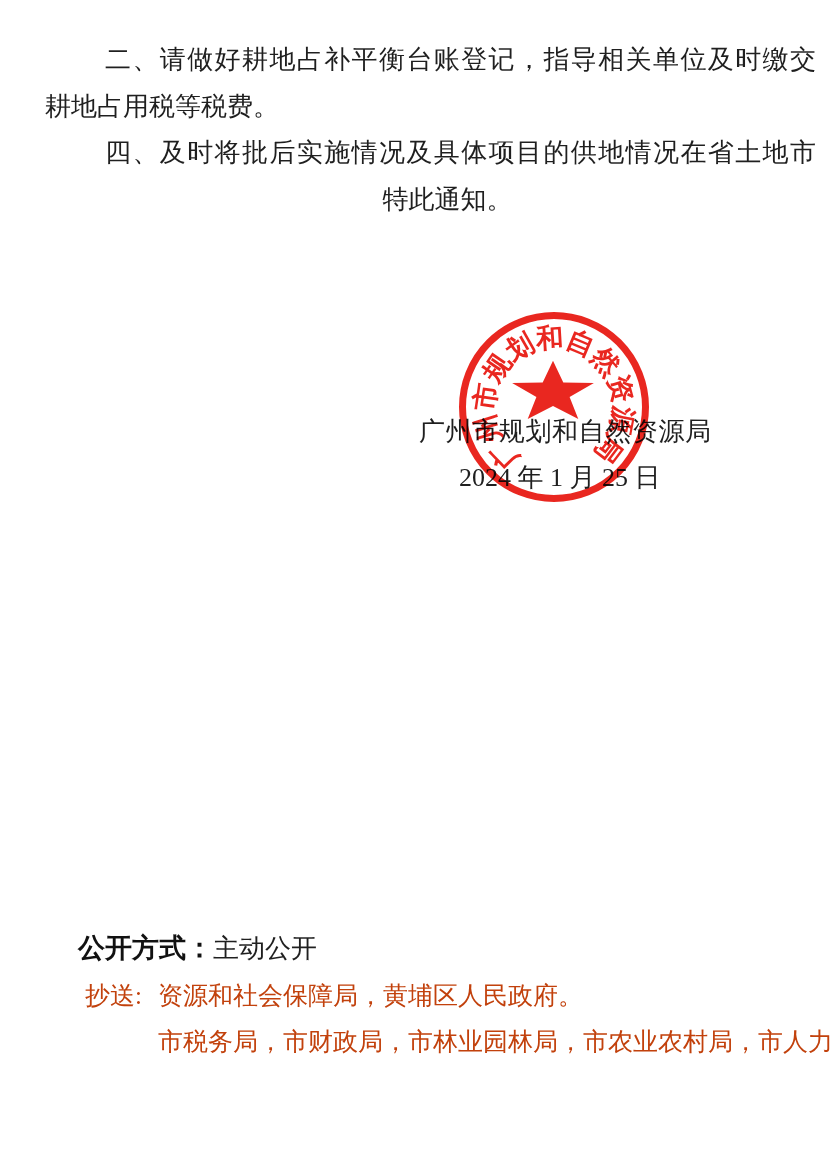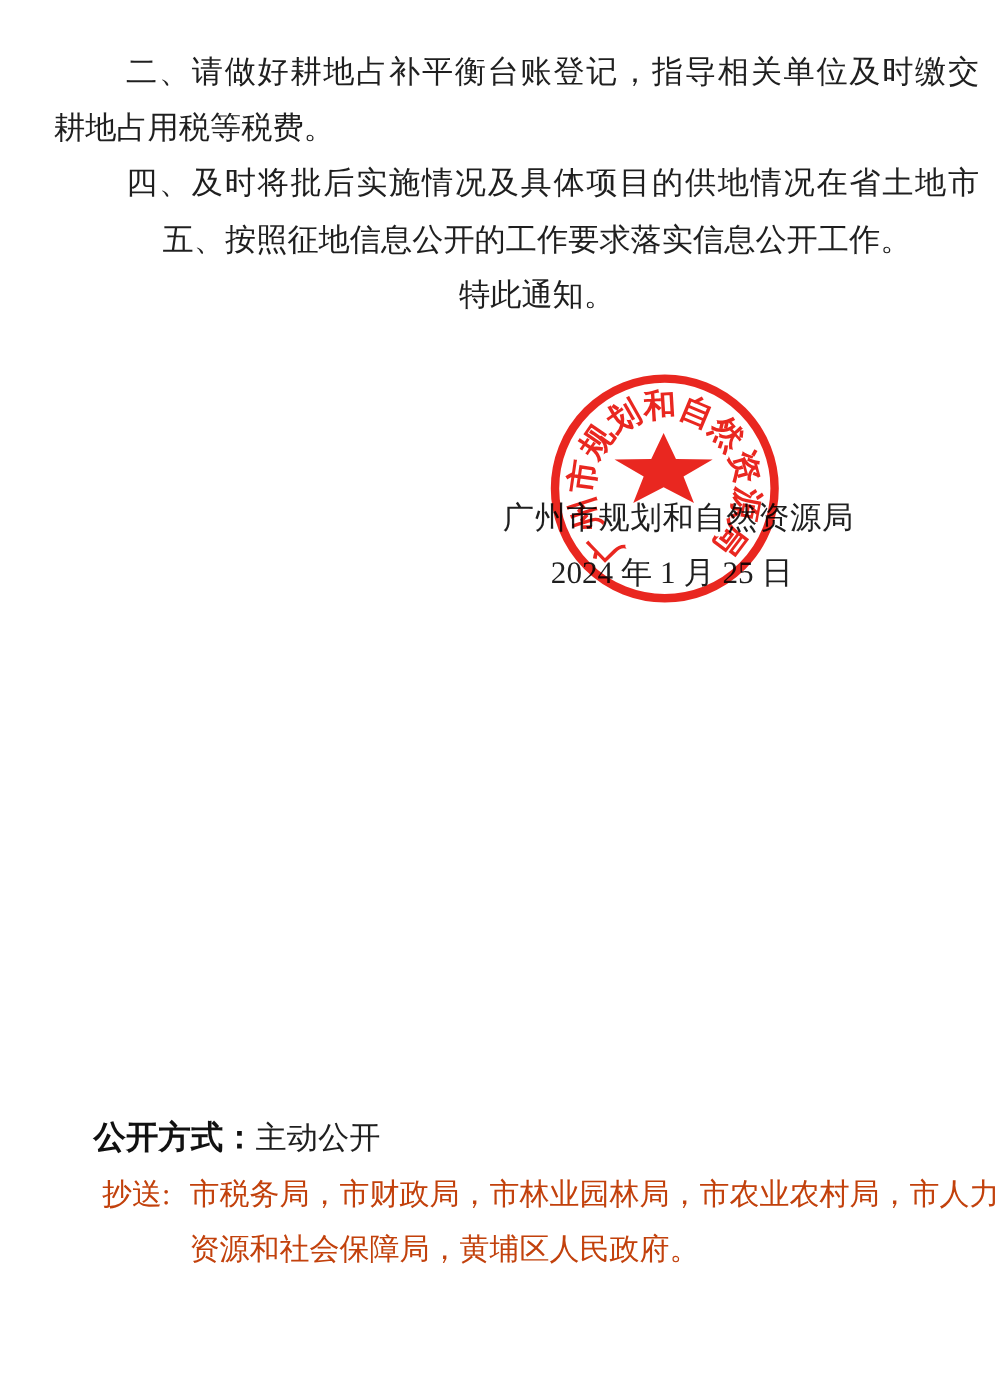--- a/index.html
+++ b/index.html
@@ -64,21 +64,20 @@
 </style>
 </head>
 <body>
 
 <div class="page">
 
   <div class="doc-body">
     <div class="bline indent full">二、请做好耕地占补平衡台账登记，指导相关单位及时缴交</div>
     <div class="bline">耕地占用税等税费。</div>
     <div class="bline indent full">四、及时将批后实施情况及具体项目的供地情况在省土地市</div>
-    <div class="bline indent">五、按照征地信息公开的工作要求落实信息公开工作。</div>
     <div class="bline indent">特此通知。</div>
   </div>
 
   <div class="sig-agency">广州市规划和自然资源局</div>
   <div class="sig-date">2024 年 1 月 25 日</div>
 
   <svg class="seal-svg" viewBox="0 0 200 200" aria-hidden="true">
     <defs>
       <path id="sealArc" d="M 67.3 150.3 A 60 60 0 1 1 132.7 150.3" fill="none"></path>
     </defs>
@@ -89,18 +88,18 @@
     </text>
   </svg>
 
   <div class="publish">
     <span class="publish-label">公开方式：</span><span class="publish-value">主动公开</span>
   </div>
 
   <div class="cc">
     <div class="cc-label">抄送:</div>
     <div class="cc-lines">
+      <div class="cc-line">资源和社会保障局，黄埔区人民政府。</div>
       <div class="cc-line">市税务局，市财政局，市林业园林局，市农业农村局，市人力</div>
-      <div class="cc-line">资源和社会保障局，黄埔区人民政府。</div>
     </div>
   </div>
 
 </div>
 
 </body></html>

